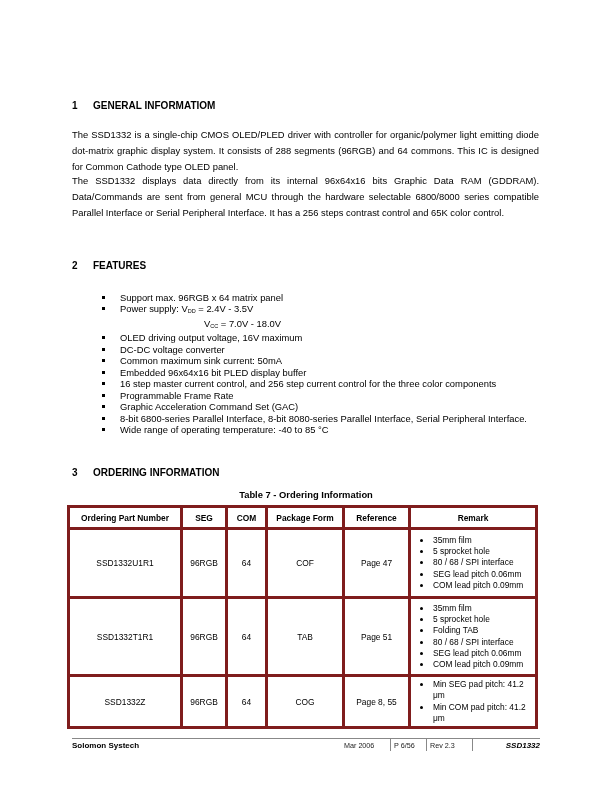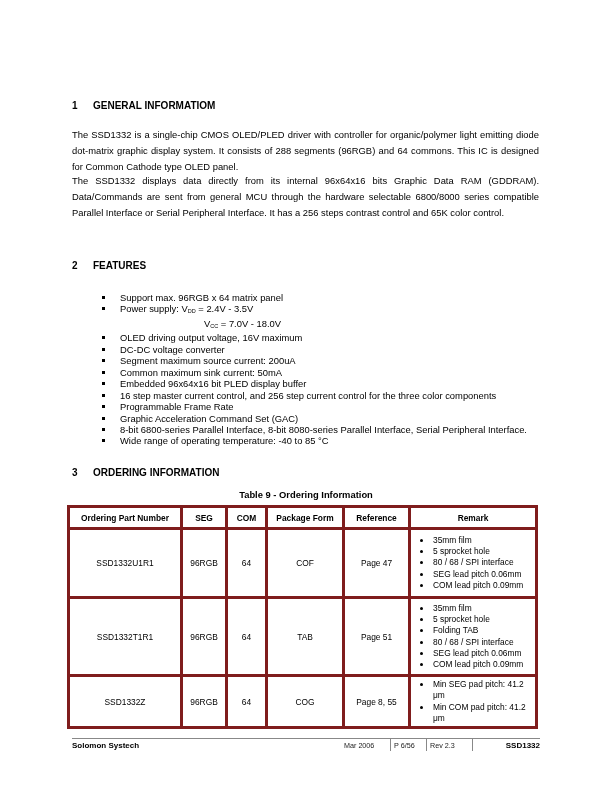--- a/index.html
+++ b/index.html
@@ -47,21 +47,21 @@
   }
   .footer-rule {
     position: absolute; left: 72px; top: 738px; width: 468px; height: 1px; background: #888;
   }
   .footer {
     position: absolute; top: 739px; left: 72px; width: 468px; height: 14px; font-size: 7.2px;
   }
   .footer .company { position: absolute; left: 0; top: 2px; font-weight: bold; font-size: 8px; }
   .footer .cell { position: absolute; top: 2px; color: #222; }
   .footer .sep { position: absolute; top: 0; width: 1px; height: 12px; background: #888; }
-  .footer .part { position: absolute; right: 0; top: 2px; font-weight: bold; font-size: 8px; }
+  .footer .part { position: absolute; right: 0; top: 2px; font-weight: bold; font-size: 8px; font-style: italic; }
 </style>
 </head>
 <body>
 
 <div class="h1" style="top:100px;">
   <span class="num">1</span><span>GENERAL INFORMATIOM</span>
 </div>
 <div class="para" style="top:127px;">The SSD1332 is a single-chip CMOS OLED/PLED driver with controller for organic/polymer light emitting diode dot-matrix graphic display system. It consists of 288 segments (96RGB) and 64 commons. This IC is designed for Common Cathode type OLED panel.</div>
 <div class="para" style="top:173px;">The SSD1332 displays data directly from its internal 96x64x16 bits Graphic Data RAM (GDDRAM). Data/Commands are sent from general MCU through the hardware selectable 6800/8000 series compatible Parallel Interface or Serial Peripheral Interface. It has a 256 steps contrast control and 65K color control.</div>
 
@@ -69,34 +69,33 @@
   <span class="num">2</span><span>FEATURES</span>
 </div>
 <ul class="feat-list">
   <li><span class="b"></span><span>Support max. 96RGB x 64 matrix panel</span></li>
   <li><span class="b"></span><span>Power supply:</span>
     <span><span>V</span><span class="sub">DD</span><span> = 2.4V - 3.5V</span></span>
     <span class="indent"><span>V</span><span class="sub">CC</span><span> = 7.0V - 18.0V</span></span>
   </li>
   <li><span class="b"></span><span>OLED driving output voltage, 16V maximum</span></li>
   <li><span class="b"></span><span>DC-DC voltage converter</span></li>
-  <li><span class="b"></span><span>Segment maximum source current: 200uA</span></li>
   <li><span class="b"></span><span>Common maximum sink current: 50mA</span></li>
   <li><span class="b"></span><span>Embedded 96x64x16 bit PLED display buffer</span></li>
   <li><span class="b"></span><span>16 step master current control, and 256 step current control for the three color components</span></li>
   <li><span class="b"></span><span>Programmable Frame Rate</span></li>
   <li><span class="b"></span><span>Graphic Acceleration Command Set (GAC)</span></li>
   <li><span class="b"></span><span>8-bit 6800-series Parallel Interface, 8-bit 8080-series Parallel Interface, Serial Peripheral Interface.</span></li>
   <li><span class="b"></span><span>Wide range of operating temperature: -40 to 85 °C</span></li>
 </ul>
 
 <div class="h1" style="top:467px;">
   <span class="num">3</span><span>ORDERING INFORMATION</span>
 </div>
-<div class="caption">Table 9 - Ordering Information</div>
+<div class="caption">Table 7 - Ordering Information</div>
 
 <table class="order">
   <colgroup>
     <col style="width:113px">
       <col style="width:45px">
       <col style="width:40px">
       <col style="width:77px">
       <col style="width:66px">
       <col>
   </colgroup>

